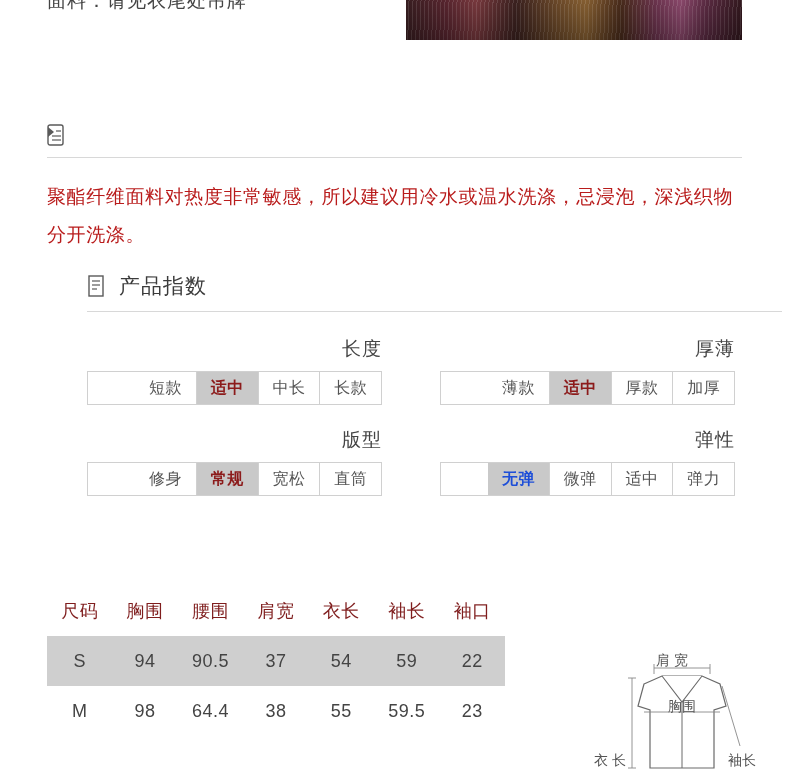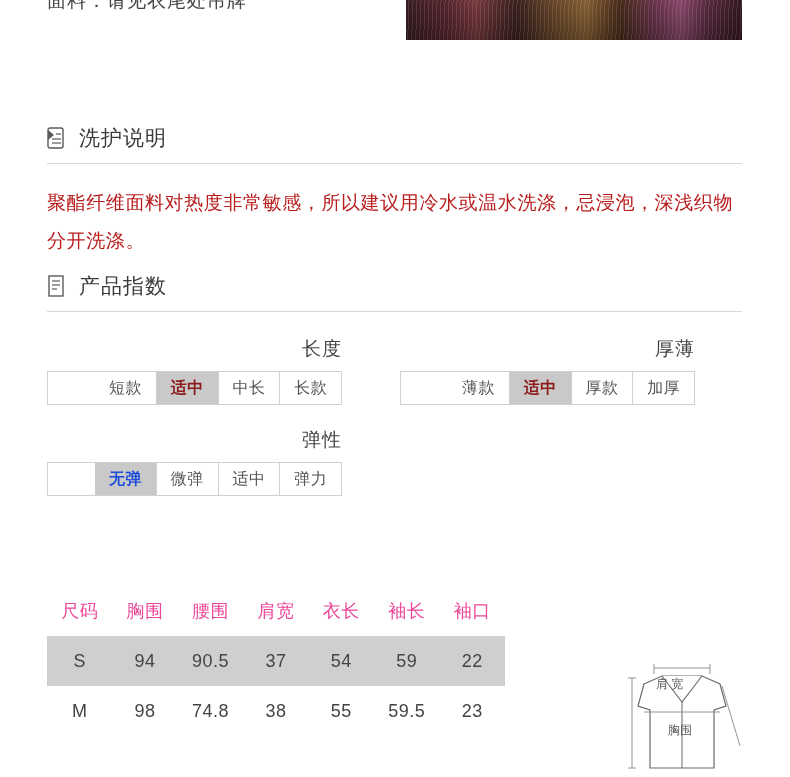--- a/index.html
+++ b/index.html
@@ -161,36 +161,35 @@
     border-collapse: collapse;
   }
   .size-table th, .size-table td {
     font-size: 18px;
     font-weight: normal;
     color: #444;
     text-align: center;
     height: 48px;
     letter-spacing: 0.5px;
   }
-  .size-table thead th { color: #ec4899; }
+  .size-table thead th { color: #7f1d1d; }
   .size-table tbody tr.shaded td { background: #cfcfcf; }
 
   .size-figure {
     position: absolute;
     left: 545px;
     top: 92px;
     width: 180px;
     height: 120px;
   }
   .fig-cap {
     position: absolute;
-    font-size: 12px;
+    font-size: 14px;
     color: #555;
     white-space: nowrap;
-    margin-top: 24px;
   }
 </style>
 </head>
 <body>
 
 <div class="page">
 
   <div class="top-row">
     <div class="fabric-label">面料：请见衣尾处吊牌</div>
     <div class="fabric-photo">
@@ -203,26 +202,25 @@
     <div class="sec-head">
       <span class="sec-icon">
         <svg width="20" height="22" viewBox="0 0 20 22">
           <path d="M3 1 h11 a2 2 0 0 1 2 2 v16 a2 2 0 0 1 -2 2 h-11 a2 2 0 0 1 -2 -2 v-16 a2 2 0 0 1 2 -2 z" fill="none" stroke="#5a5a5a" stroke-width="1.4"></path>
           <path d="M1 3 l6 5 l-6 5 z" fill="#5a5a5a"></path>
           <line x1="9" y1="7" x2="14" y2="7" stroke="#5a5a5a" stroke-width="1.2"></line>
           <line x1="5" y1="12" x2="14" y2="12" stroke="#5a5a5a" stroke-width="1.2"></line>
           <line x1="5" y1="16" x2="14" y2="16" stroke="#5a5a5a" stroke-width="1.2"></line>
         </svg>
       </span>
-      <span class="sec-title">洗护说明</span>
     </div>
     <div class="wash-text">聚酯纤维面料对热度非常敏感，所以建议用冷水或温水洗涤，忌浸泡，深浅织物分开洗涤。</div>
   </div>
 
-  <div class="section" style="top:272px;">
+  <div class="section" style="top:272px;margin-left:40px;">
     <div class="sec-head">
       <span class="sec-icon">
         <svg width="20" height="22" viewBox="0 0 20 22">
           <rect x="2" y="1" width="14" height="20" fill="none" stroke="#5a5a5a" stroke-width="1.4"></rect>
           <line x1="5" y1="6" x2="13" y2="6" stroke="#5a5a5a" stroke-width="1.2"></line>
           <line x1="5" y1="10" x2="13" y2="10" stroke="#5a5a5a" stroke-width="1.2"></line>
           <line x1="5" y1="14" x2="10" y2="14" stroke="#5a5a5a" stroke-width="1.2"></line>
         </svg>
       </span>
       <span class="sec-title">产品指数</span>
@@ -243,20 +241,29 @@
       <div class="index-block">
         <div class="index-label">厚薄</div>
         <div class="opt-row">
           <div class="opt">薄款</div>
           <div class="opt active">适中</div>
           <div class="opt">厚款</div>
           <div class="opt">加厚</div>
         </div>
       </div>
 
+      <div class="index-block">
+        <div class="index-label">版型</div>
+        <div class="opt-row">
+          <div class="opt">修身</div>
+          <div class="opt active">常规</div>
+          <div class="opt">宽松</div>
+          <div class="opt">直筒</div>
+        </div>
+      </div>
 
       <div class="index-block">
         <div class="index-label">弹性</div>
         <div class="opt-row">
           <div class="opt active red-strong">无弹</div>
           <div class="opt">微弹</div>
           <div class="opt">适中</div>
           <div class="opt">弹力</div>
         </div>
       </div>
@@ -284,21 +291,21 @@
           <td>94</td>
           <td>90.5</td>
           <td>37</td>
           <td>54</td>
           <td>59</td>
           <td>22</td>
         </tr>
         <tr>
           <td>M</td>
           <td>98</td>
-          <td>74.8</td>
+          <td>64.4</td>
           <td>38</td>
           <td>55</td>
           <td>59.5</td>
           <td>23</td>
         </tr>
       </tbody>
     </table>
 
     <div class="size-figure">
       <svg width="180" height="120" viewBox="0 0 180 120">

